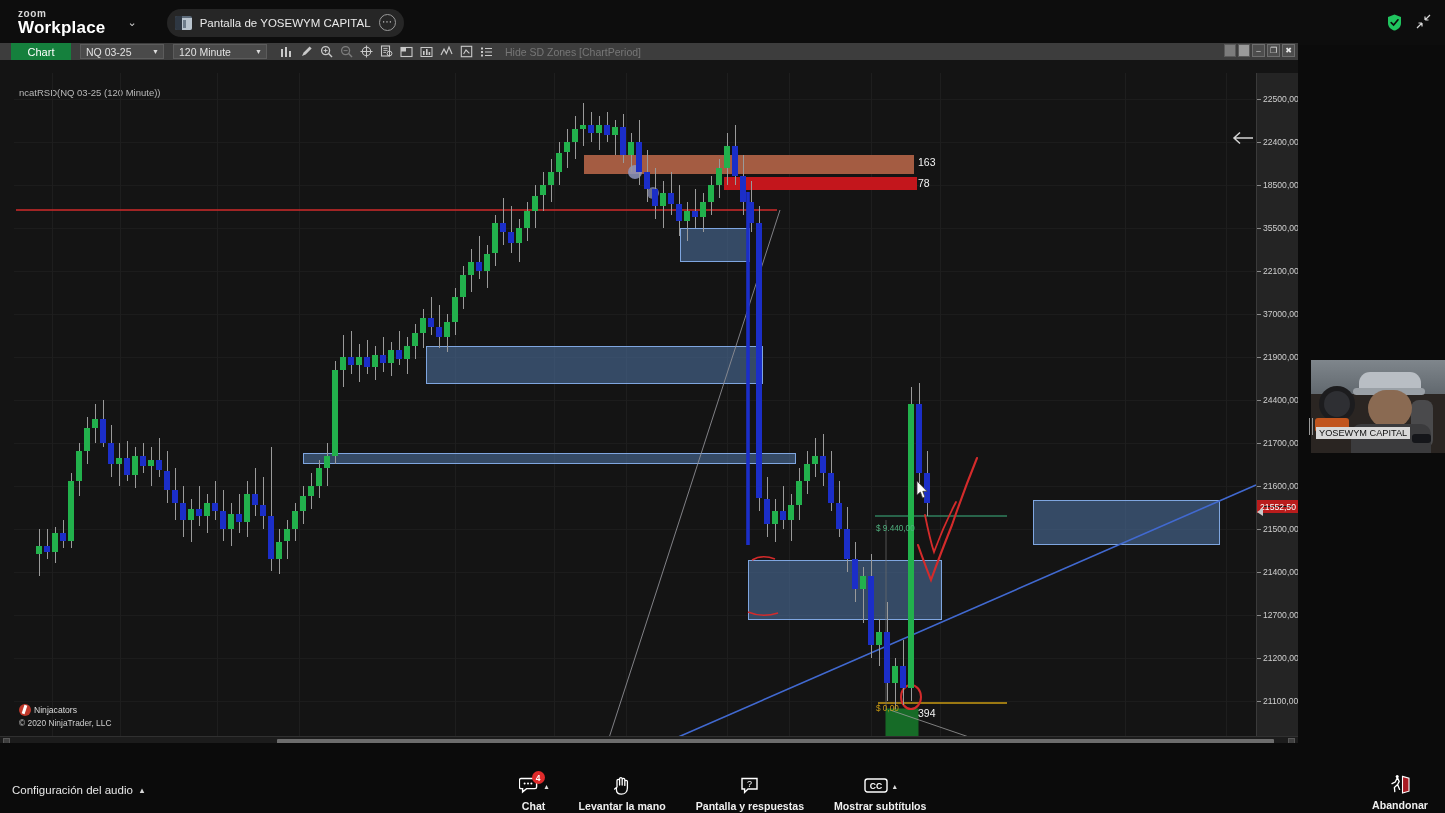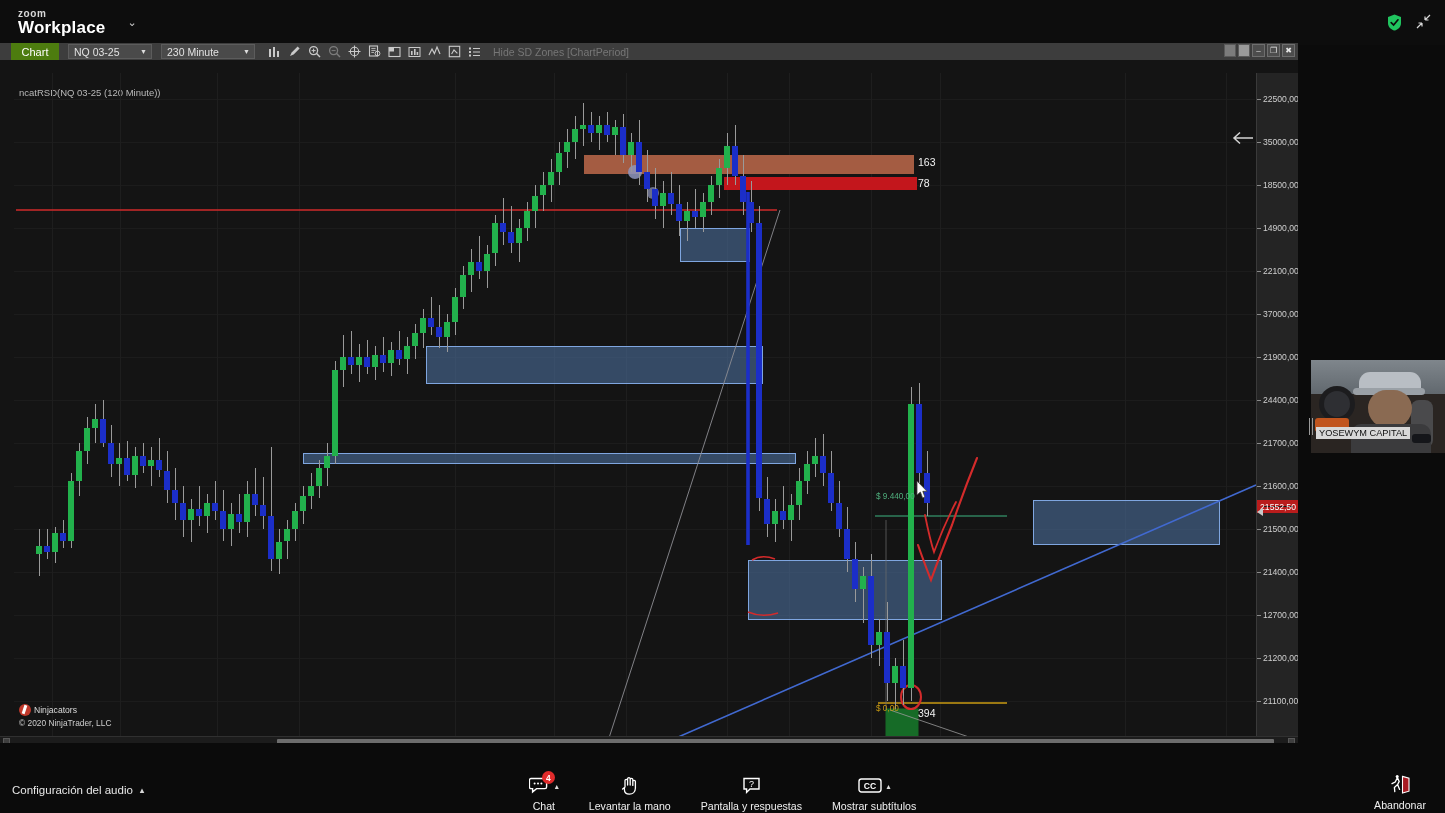--- a/index.html
+++ b/index.html
@@ -32,21 +32,21 @@
   .shield { width:15px; height:17px; position:relative; }
   .shield svg { display:block; }
   .collapse-ico { color:#d9d9d9; font-size:13px; }
 
   
   #nt-window { position:absolute; left:0; top:43px; width:1298px; height:700px;
                background:#111111; }
   
   #nt-toolbar { position:relative; height:17px; background:#3d3d3d; display:flex;
                 align-items:center; }
-  #chart-tab { width:48px; height:17px; background:#4d7c0f; color:#fff; font-size:11px;
+  #chart-tab { width:60px; height:17px; background:#15803d; color:#fff; font-size:11px;
                display:flex; align-items:center; justify-content:center; margin-left:11px;}
   .nt-sel { height:15px; background:#4a4a4a; border:1px solid #5c5c5c; margin-left:9px;
             display:flex; align-items:center; color:#e2e2e2; font-size:10.5px;
             padding-left:5px; position:relative; }
   #sel-instrument { width:84px; }
   #sel-period { width:94px; }
   .nt-sel .arw { position:absolute; right:4px; font-size:7px; color:#ddd; }
   #nt-icons { display:flex; align-items:center; gap:5px; margin-left:12px; }
   .ntico { width:15px; height:14px; display:flex; align-items:center; justify-content:center;
            color:#c9c9c9; }
@@ -140,21 +140,21 @@
   #audio-cfg { position:absolute; left:12px; top:14px; display:flex; align-items:center; gap:7px;}
   #audio-cfg .t { color:#e6e6e6; font-size:11.5px; }
   #audio-cfg .c { color:#d8d8d8; font-size:9px; }
   #zb-center { position:absolute; left:0; top:0; width:1445px; height:43px;
                display:flex; align-items:flex-start; justify-content:center; gap:30px;
                padding-top:5px; }
   .zb-item { display:flex; flex-direction:column; align-items:center; width:auto; }
   .zb-ico { height:20px; display:flex; align-items:center; justify-content:center;
             position:relative; color:#ffffff; }
   .zb-ico svg { display:block; }
-  .zb-lbl { color:#f0f0f0; font-size:10.6px; margin-top:5px; white-space:nowrap; }
+  .zb-lbl { color:#f0f0f0; font-size:10.6px; margin-top:5px; white-space:nowrap;font-weight:bold; }
   .zb-row { display:flex; align-items:flex-start; gap:5px; }
   .zb-chev { color:#dcdcdc; font-size:8px; margin-top:7px; }
   .badge { position:absolute; left:13px; top:-4px; min-width:13px; height:13px;
            background:#e02b2b; border-radius:7px; color:#fff; font-size:8.4px;
            display:flex; align-items:center; justify-content:center; padding:0 3px;
            font-weight:bold; }
   #leave-btn { position:absolute; right:14px; top:4px; width:62px;
                display:flex; flex-direction:column; align-items:center; }
   #leave-btn .zb-lbl { color:#f0f0f0; }
 
@@ -166,20 +166,31 @@
 
 <div id="app">
 
   <div id="zoom-titlebar">
     <div class="zm-logo">
       <div class="zl1">zoom</div>
       <div class="zl2">Workplace</div>
     </div>
     <div class="zm-caret">⌄</div>
 
+    <div id="share-tab">
+      <span class="share-thumb">
+        <i class="t1"></i>
+          <i class="t2"></i>
+          <i class="t3"></i>
+      </span>
+      <span class="stitle">Pantalla de YOSEWYM CAPITAL</span>
+      <span class="dots-btn">
+        <span>⋯</span>
+      </span>
+    </div>
 
     <div id="tb-right">
       <span class="shield">
         <svg width="15" height="17" viewBox="0 0 15 17">
             <path d="M7.5 0.6 L14 3 V9 C14 13 11 15.6 7.5 16.6 C4 15.6 1 13 1 9 V3 Z" fill="#20c45f"></path>
             <path d="M4.2 8.6 L6.6 11 L11 5.8" stroke="#0b0b0b" stroke-width="1.7" fill="none" stroke-linecap="round"></path>
           </svg>
       </span>
       <span class="collapse-ico">
         <svg width="15" height="15" viewBox="0 0 15 15">
@@ -193,21 +204,21 @@
   <div id="nt-window">
 
     <div id="nt-toolbar">
       <div id="chart-tab">Chart</div>
 
       <div class="nt-sel" id="sel-instrument">
         <span>NQ 03-25</span>
         <span class="arw">▼</span>
       </div>
       <div class="nt-sel" id="sel-period">
-        <span>230 Minute</span>
+        <span>120 Minute</span>
         <span class="arw">▼</span>
       </div>
 
       <div id="nt-icons">
         <span class="ntico">
             <svg width="13" height="12" viewBox="0 0 13 12">
               <rect x="1" y="3" width="2" height="8" fill="#c9c9c9"></rect>
               <rect x="5" y="1" width="2" height="10" fill="#c9c9c9"></rect>
               <rect x="9" y="5" width="2" height="6" fill="#c9c9c9"></rect>
             </svg>
@@ -591,32 +602,32 @@
           <div style="position: absolute; left: 918.5px; top: 322.5px; width: 1px; height: 103.2px; background: rgb(154, 154, 154);"></div>
           <div style="position: absolute; left: 916.3px; top: 344px; width: 5.4px; height: 68.8px; background: rgb(27, 46, 200);"></div>
           <div style="position: absolute; left: 926.5px; top: 391.2px; width: 1px; height: 64.5px; background: rgb(154, 154, 154);"></div>
           <div style="position: absolute; left: 924.3px; top: 412.7px; width: 5.4px; height: 30.1px; background: rgb(27, 46, 200);"></div>
         </div>
 
       <div class="zone-lbl" style="left:918px; top:96px;">163</div>
       <div class="zone-lbl" style="left:918px; top:117px;">78</div>
       <div class="zone-lbl" style="left:918px; top:647px;">394</div>
 
-      <div style="position:absolute;left:876px;top:432px;font-size:8.2px;color:#4fae7d;">$ 9.440,00</div>
+      <div style="position:absolute;left:876px;top:464px;font-size:8.2px;color:#4fae7d;">$ 9.440,00</div>
       <div style="position:absolute;left:876px;top:644px;font-size:8.2px;color:#c89a12;">$ 0,00</div>
 
       <div id="price-axis">
           <span class="ptick" style="top: 25.8px;"></span>
           <span class="pax" style="top: 20.8px;">22500,00</span>
           <span class="ptick" style="top: 68.8px;"></span>
-          <span class="pax" style="top: 63.8px;">35000,00</span>
+          <span class="pax" style="top: 63.8px;">22400,00</span>
           <span class="ptick" style="top: 111.8px;"></span>
           <span class="pax" style="top: 106.8px;">18500,00</span>
           <span class="ptick" style="top: 154.7px;"></span>
-          <span class="pax" style="top: 149.7px;">14900,00</span>
+          <span class="pax" style="top: 149.7px;">35500,00</span>
           <span class="ptick" style="top: 197.7px;"></span>
           <span class="pax" style="top: 192.7px;">22100,00</span>
           <span class="ptick" style="top: 240.7px;"></span>
           <span class="pax" style="top: 235.7px;">37000,00</span>
           <span class="ptick" style="top: 283.7px;"></span>
           <span class="pax" style="top: 278.7px;">21900,00</span>
           <span class="ptick" style="top: 326.7px;"></span>
           <span class="pax" style="top: 321.7px;">24400,00</span>
           <span class="ptick" style="top: 369.6px;"></span>
           <span class="pax" style="top: 364.6px;">21700,00</span>

